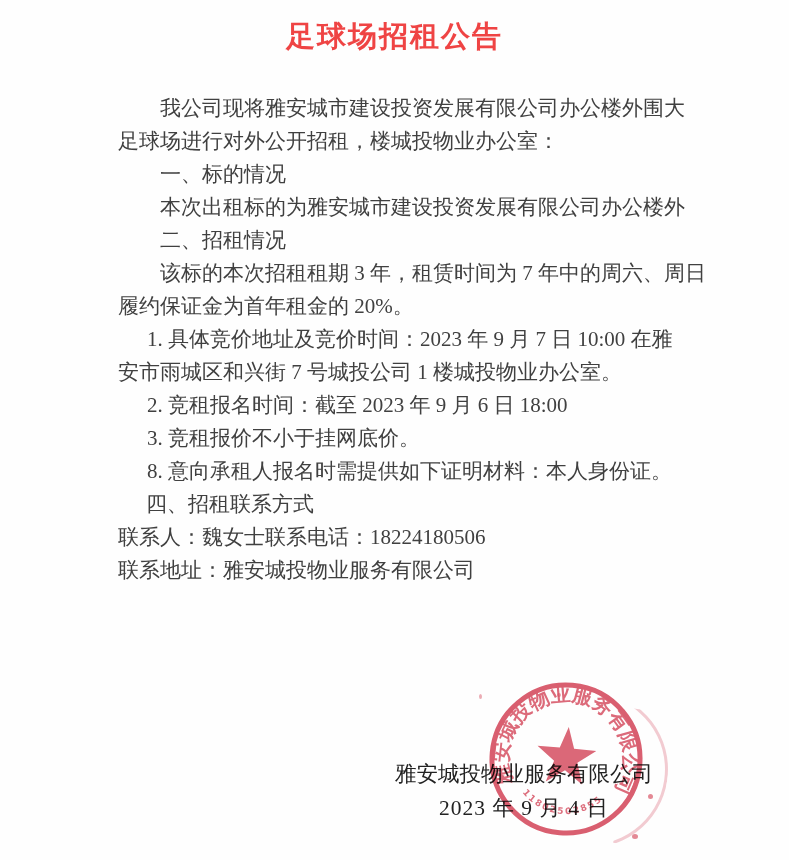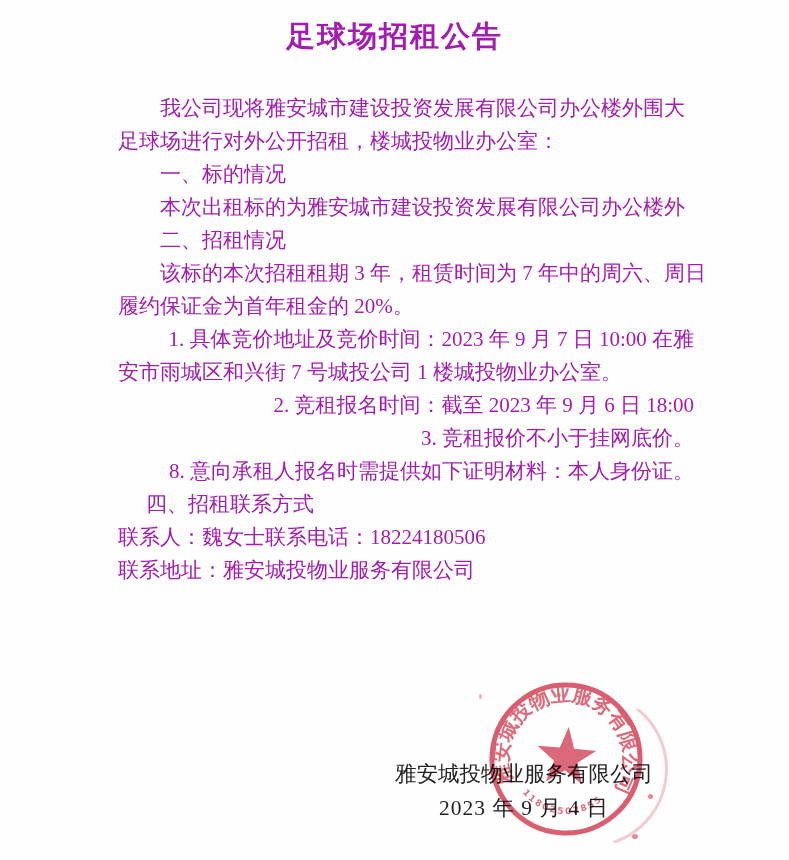--- a/index.html
+++ b/index.html
@@ -11,33 +11,33 @@
     font-family:"Liberation Serif","DejaVu Serif",serif;
     color:#1f1f1f;
   }
   .doc-title{
     margin:0;
     padding-top:17px;
     text-align:center;
     font-size:29px;
     font-weight:bold;
     letter-spacing:2px;
-    color:#a21caf;
+    color:#ef4444;
   }
   .content{
     position:absolute;
     left:118px;top:92px;
     width:576px;
     font-size:21px;
     line-height:33px;
-    color:#a21caf;
+    color:#404040;
   }
   .line{margin:0;white-space:nowrap;}
   .ind2{text-indent:42px;}          
-  .ind-item{text-indent:29px;text-align:right;}      
+  .ind-item{text-indent:29px;}      
   .ind-sec4{text-indent:28px;}      
   .hang{margin-left:-7px;}          
   .signature{
     position:absolute;
     left:374px;top:757px;
     width:300px;
     text-align:center;
     font-size:21.5px;
     line-height:34px;
     color:#222;

